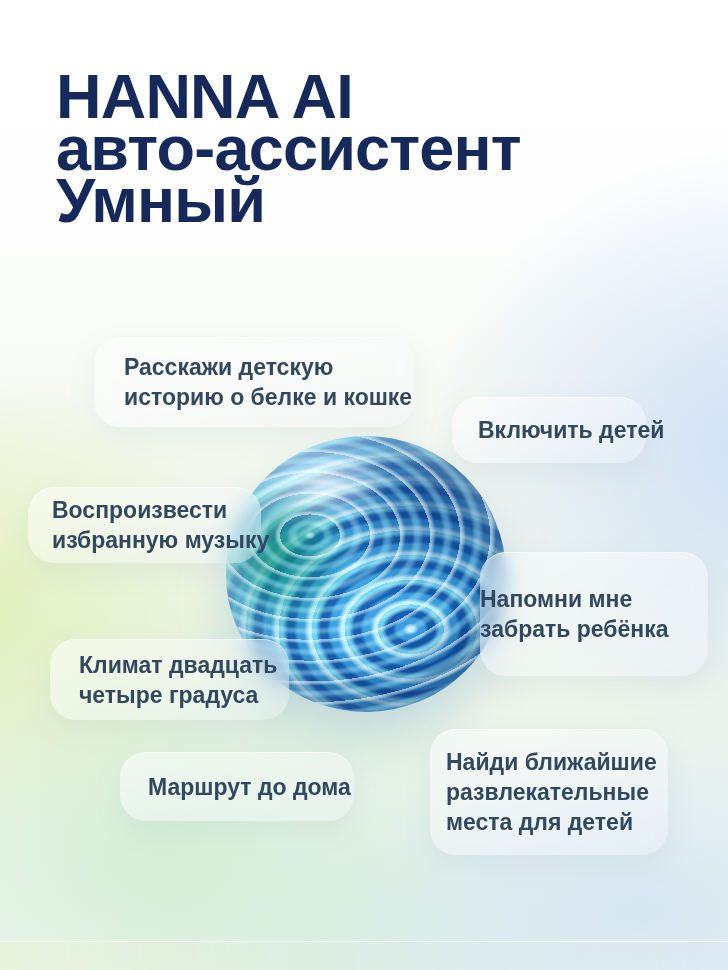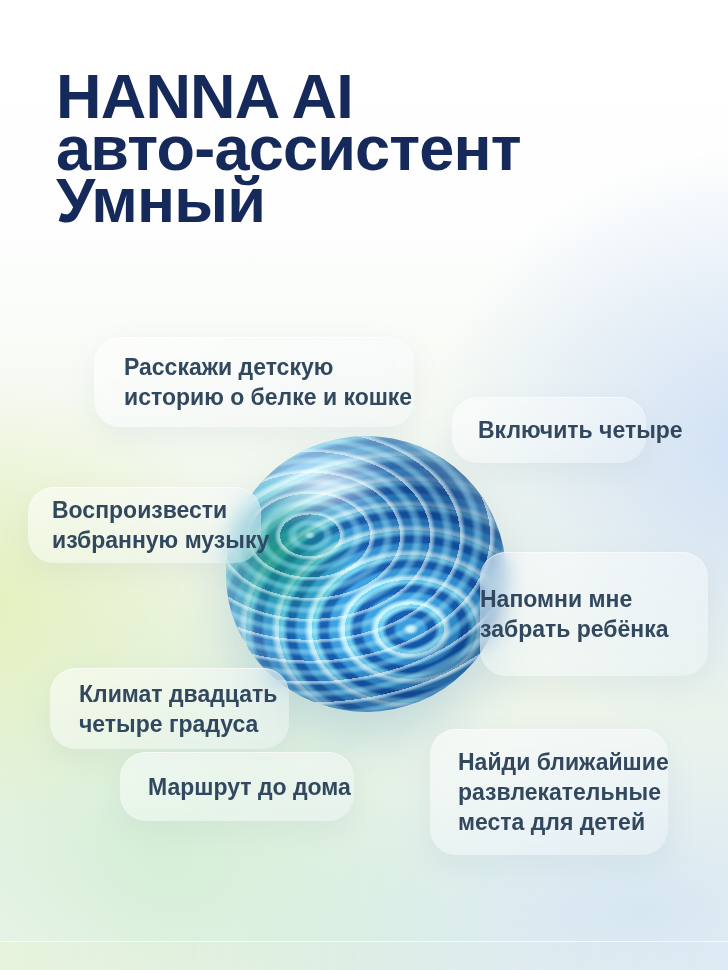--- a/index.html
+++ b/index.html
@@ -73,23 +73,23 @@
     color:#31485f;
     font-size:23px;line-height:30px;font-weight:700;
     white-space:nowrap;
   }
   .bubble span{display:block;}
 
   .b-story   {left:94px;  top:337px; width:320px; height:90px;  padding-left:30px;}
   .b-screen  {left:452px; top:397px; width:194px; height:66px;  padding-left:26px;}
   .b-music   {left:28px;  top:487px; width:233px; height:76px;  padding-left:24px;}
   .b-reminder{left:480px; top:552px; width:228px; height:124px; }
-  .b-climate {left:50px;  top:668px; width:239px; height:81px;  padding-left:29px;}
+  .b-climate {left:50px;  top:639px; width:239px; height:81px;  padding-left:29px;}
   .b-route   {left:120px; top:752px; width:234px; height:69px;  padding-left:28px;}
-  .b-places  {left:430px; top:729px; width:238px; height:126px; padding-left:28px;}
+  .b-places  {left:430px; top:729px; width:238px; height:126px; padding-left:16px;}
 
   
   .bottom-strip{
     position:absolute;left:0;top:941px;width:728px;height:29px;
     background:linear-gradient(90deg, rgba(233,243,213,0.55), rgba(224,236,230,0.45), rgba(221,233,245,0.5));
     border-top:1px solid rgba(255,255,255,0.65);
   }
 </style>
 </head>
 <body>
@@ -103,21 +103,21 @@
   </div>
 
   <div class="orb"></div>
 
   <div class="bubble b-story">
     <span>Расскажи детскую</span>
     <span>историю о белке и кошке</span>
   </div>
 
   <div class="bubble b-screen">
-    <span>Включить четыре</span>
+    <span>Включить детей</span>
   </div>
 
   <div class="bubble b-music">
     <span>Воспроизвести</span>
     <span>избранную музыку</span>
   </div>
 
   <div class="bubble b-reminder">
     <span>Напомни мне</span>
     <span>забрать ребёнка</span>

